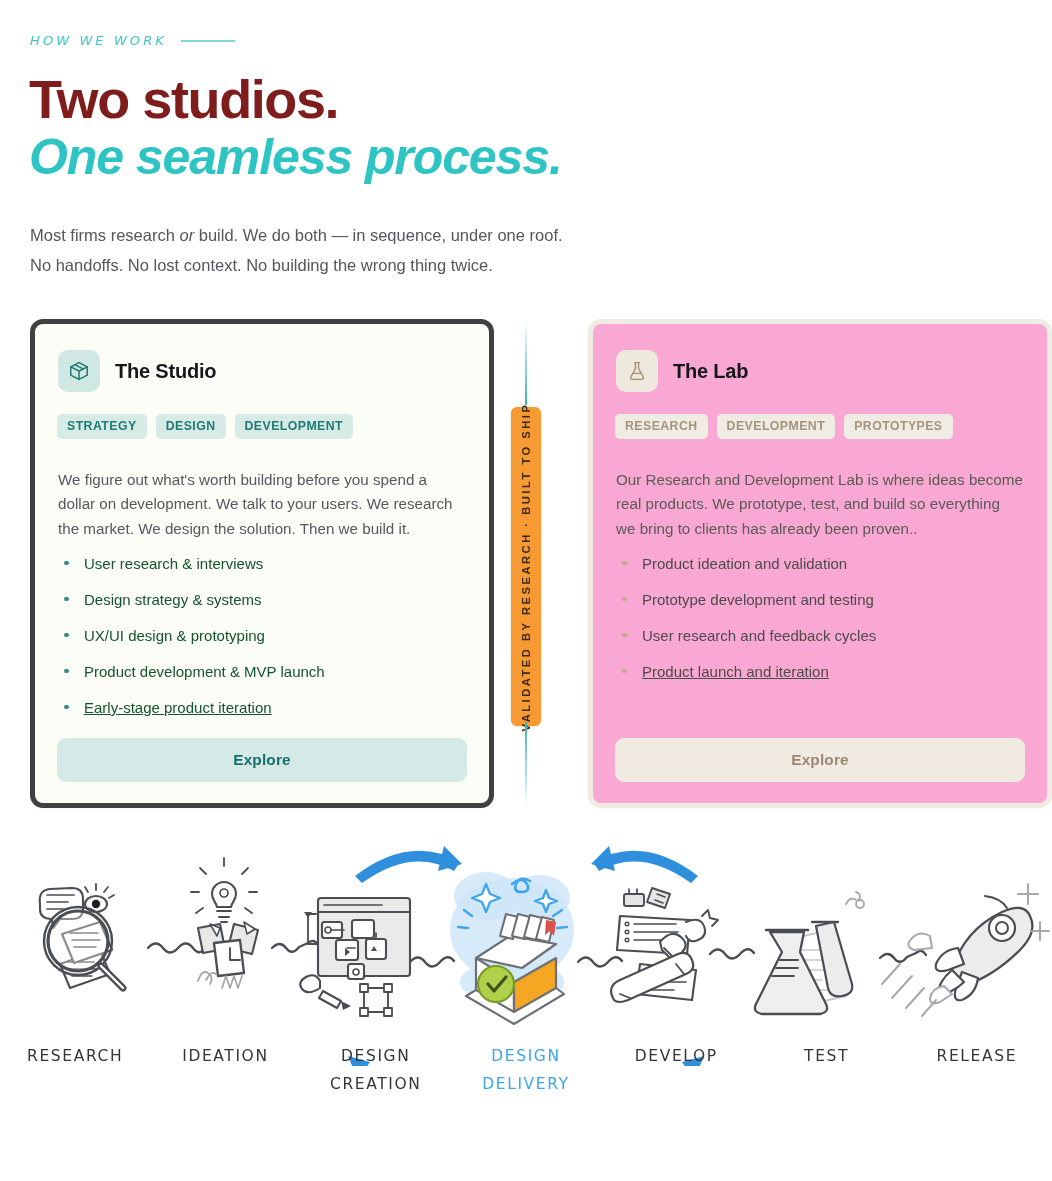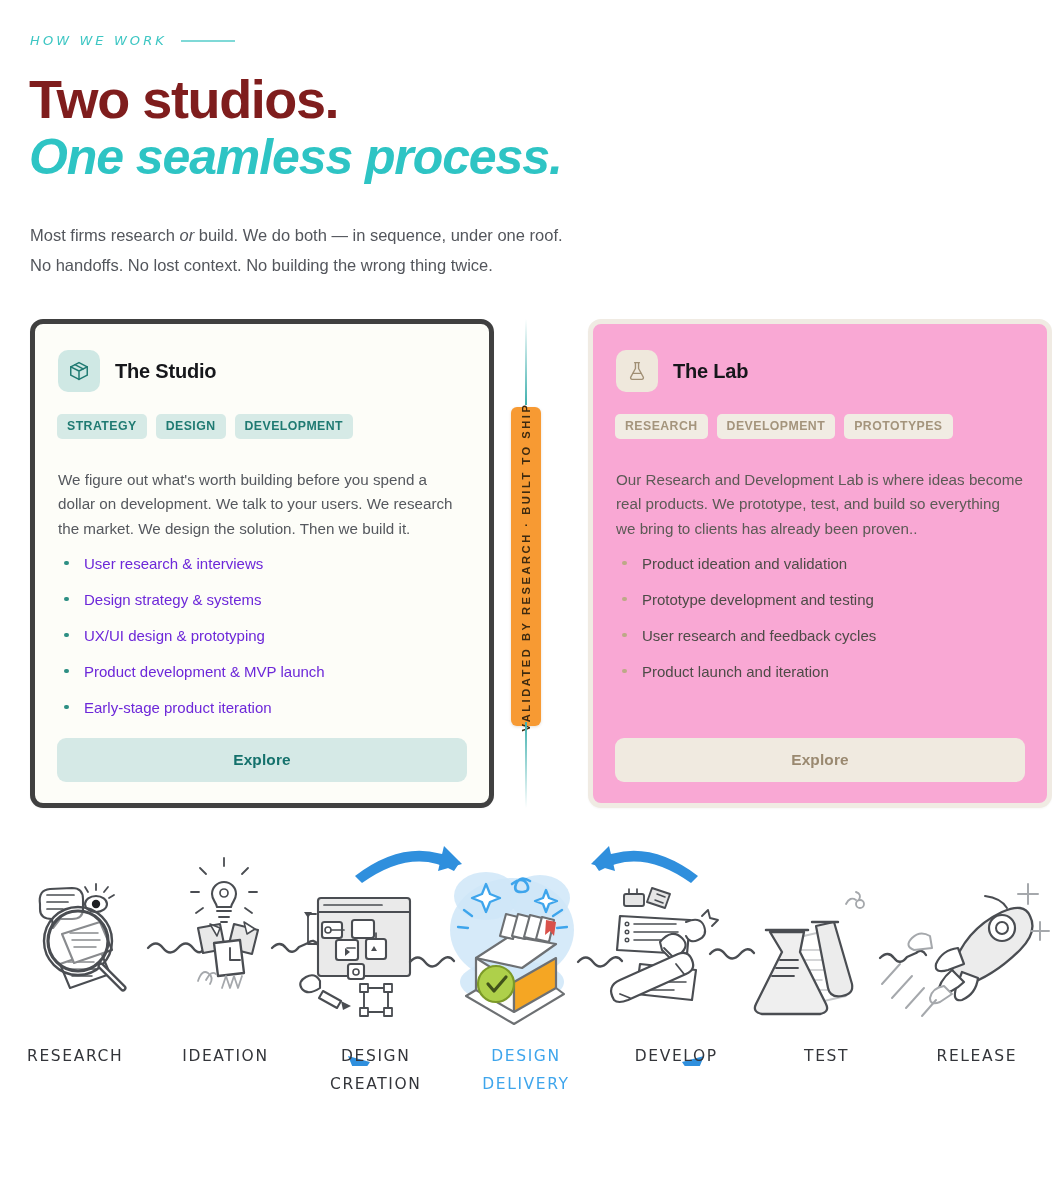--- a/index.html
+++ b/index.html
@@ -150,23 +150,23 @@
 
   .bullets {
     list-style: none;
     padding: 13px 0 0 29px;
   }
   .bullets li {
     position: relative;
     font-size: 15px;
     line-height: 19px;
     padding: 0 0 17px 20px;
-    color: #6d28d9;
-  }
-  .bullets li:last-child { padding-bottom: 0; }
+    color: #14532d;
+  }
+  .bullets li:last-child { padding-bottom: 0; text-decoration: underline; }
   .bullets li::before {
     content: "";
     position: absolute;
     left: 0;
     top: 7px;
     width: 4.5px;
     height: 4.5px;
     border-radius: 50%;
   }
   .card.studio .bullets li::before { background: #2d8f84; }

